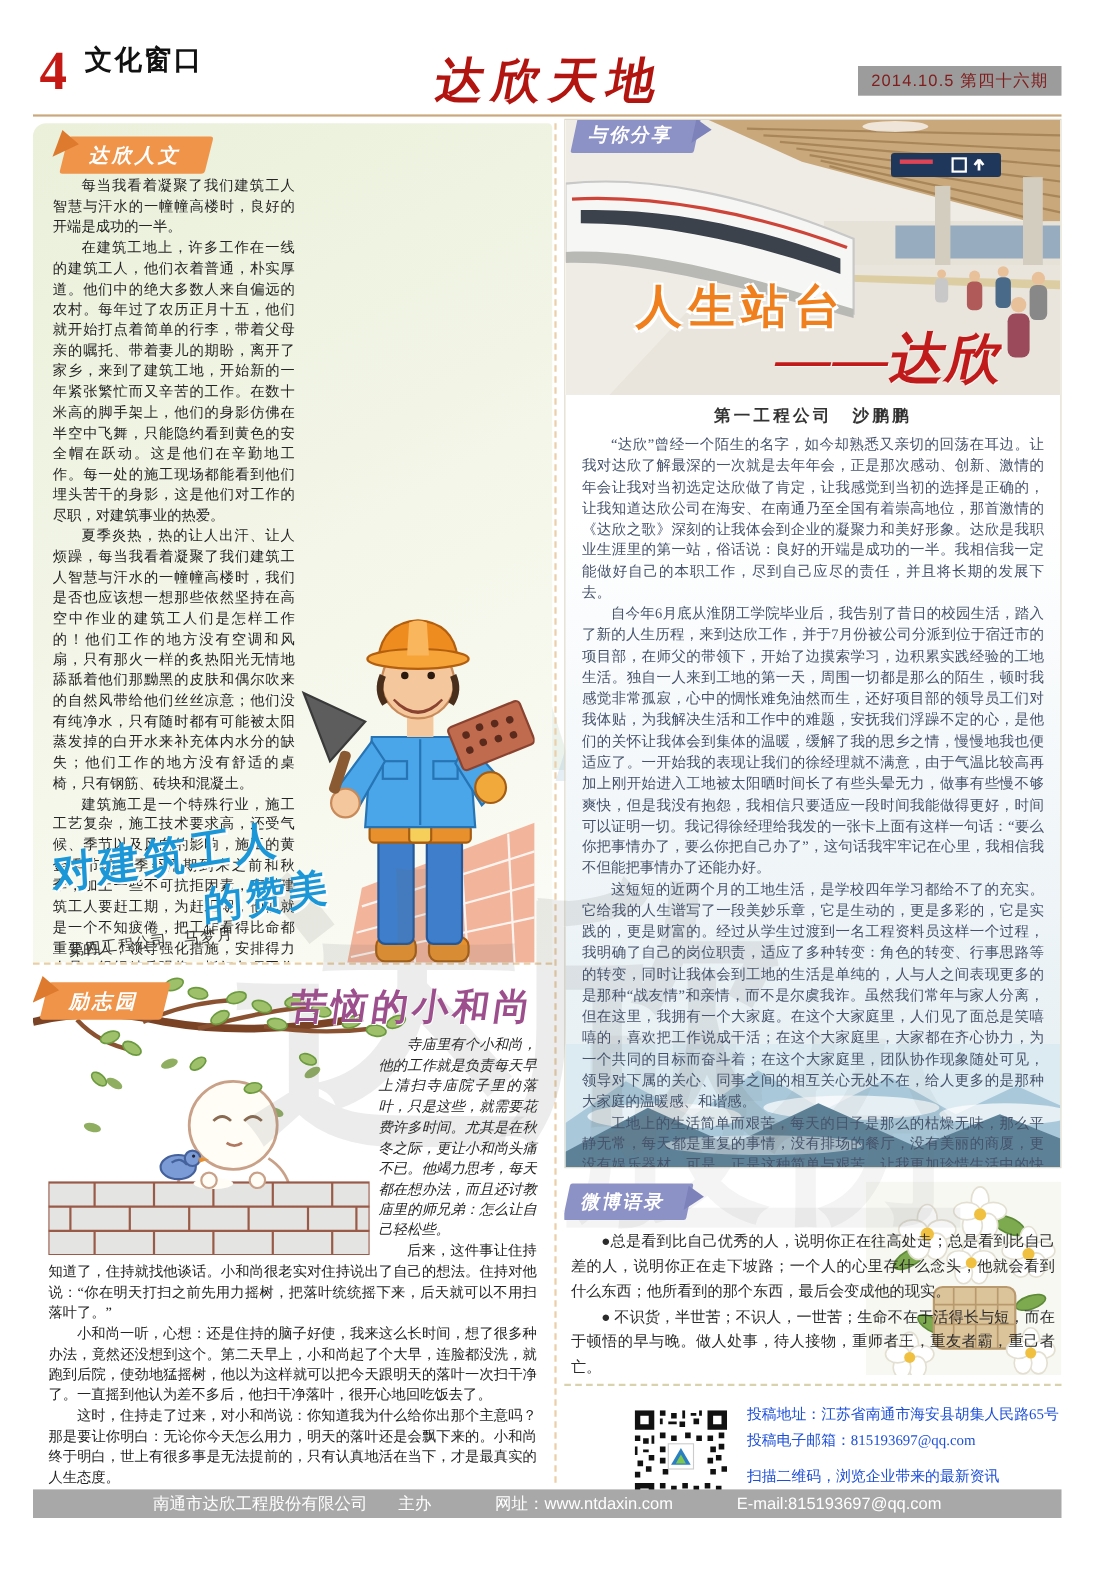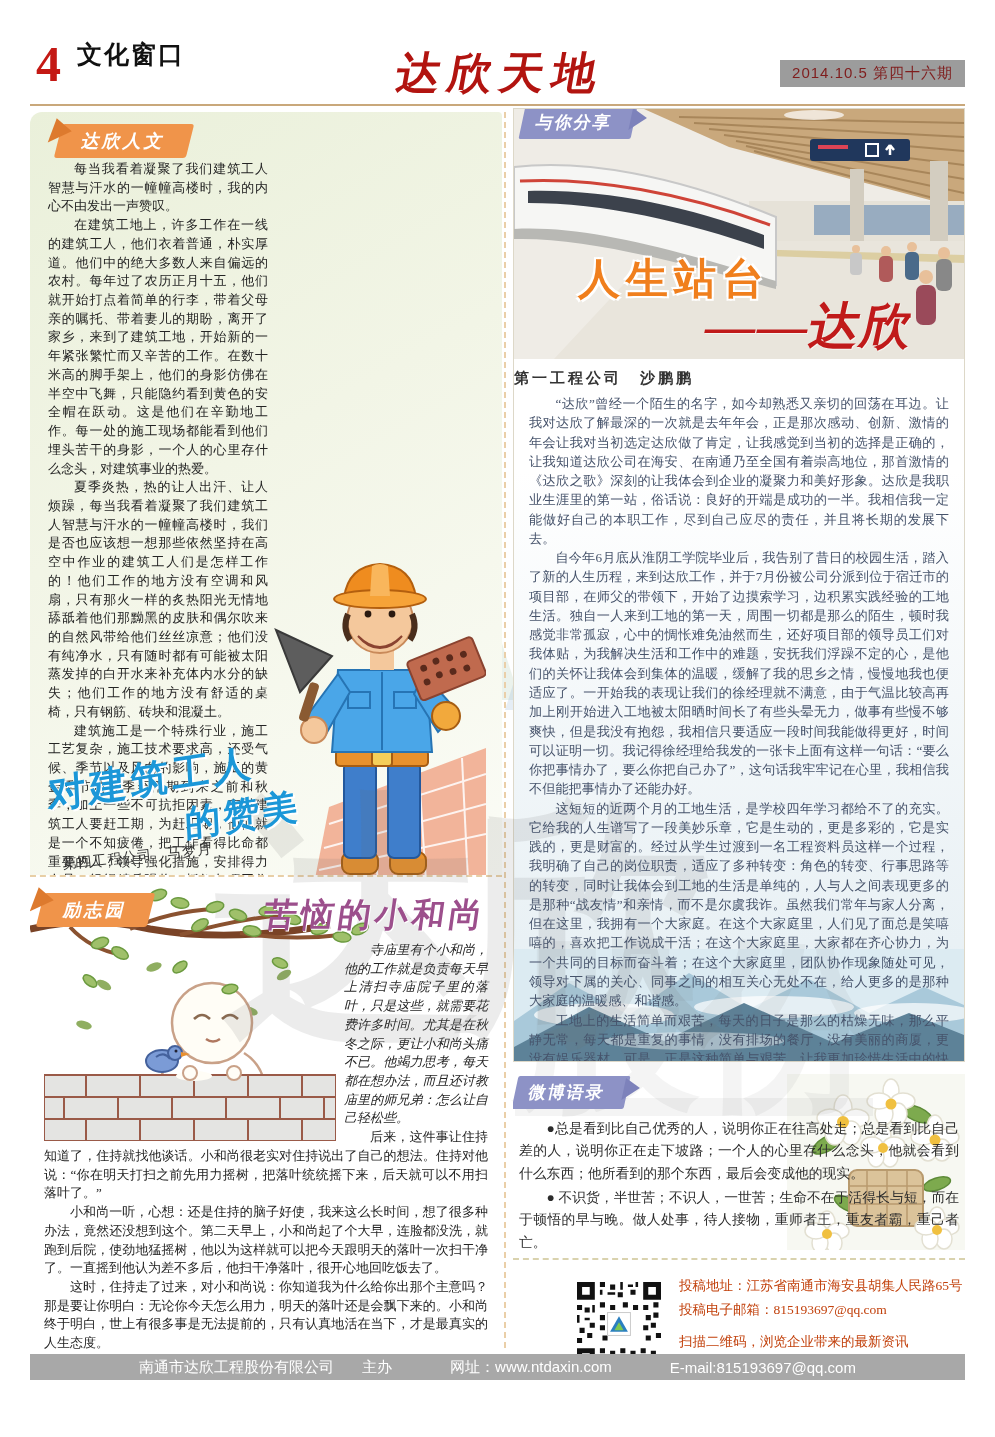--- a/index.html
+++ b/index.html
@@ -61,32 +61,32 @@
   .panel1{position:relative;height:952px;border:1px solid #ddd8c8;overflow:hidden;
     background:linear-gradient(#ffffff 38%,#eef4f7 75%,#e4eef3 100%);}
   .photo{position:relative;height:250px;overflow:hidden;background:#fff;}
   .photo svg{display:block;}
   .badge-share{top:-3px;left:8px;}
   .ptitle{position:absolute;left:64px;top:142px;z-index:5;}
   .ptitle .main{font-size:42px;font-weight:900;color:#f07f1d;letter-spacing:6px;
     text-shadow:2px 2px 0 #fff,-2px -2px 0 #fff,2px -2px 0 #fff,-2px 2px 0 #fff;}
   .ptitle .brand{font-size:50px;font-weight:900;color:#c01a1a;margin:-14px 0 0 128px;transform:skewX(-12deg);
     letter-spacing:2px;text-shadow:1px 1px 0 rgba(255,255,255,.6);}
-  .pby{position:relative;z-index:3;text-align:left;margin:10px 0 6px 0;font-size:15px;font-weight:bold;color:#333;letter-spacing:3px;}
+  .pby{position:relative;z-index:3;text-align:center;margin:10px 0 6px 0;font-size:15px;font-weight:bold;color:#333;letter-spacing:3px;}
   .panel1 .art{position:relative;z-index:3;padding:0 15px;font-size:13.2px;line-height:1.46;text-align:justify;color:#46536b;}
   .panel1 .art p{margin:0;text-indent:2em;}
   .mountains{position:absolute;left:0;right:0;bottom:0;height:112px;z-index:1;}
   .panel2{position:relative;height:176px;margin-top:12px;overflow:hidden;}
   .badge-weibo{top:2px;left:2px;}
   .flowers{position:absolute;right:0;top:0;width:178px;height:176px;z-index:1;}
   .quotes{position:relative;z-index:3;padding:44px 6px 0 6px;font-size:13.8px;line-height:1.62;text-align:justify;color:#2c2c2c;}
   .quotes p{margin:0 0 2px 0;text-indent:2em;}
   .contact{border-top:2px dashed #d9d2ae;margin-top:8px;padding:14px 0 0 64px;display:flex;gap:18px;}
   .qr{width:84px;height:84px;margin-top:8px;flex:0 0 auto;}
-  .clines{font-size:13.5px;line-height:1.8;color:#c2410c;}
+  .clines{font-size:13.5px;line-height:1.8;color:#1d4ed8;}
   .clines .cap{margin-top:7px;}
   .clines .url{font-family:"Liberation Mono","DejaVu Sans Mono",monospace;font-size:12.5px;letter-spacing:1px;}
   
   .footer{position:absolute;left:30px;right:30px;top:1354px;height:26px;background:#a8a8a8;color:#fff;
     font-family:"Liberation Sans",sans-serif;font-size:15px;display:flex;align-items:center;justify-content:center;gap:58px;}
   .footer .grp{display:flex;gap:28px;}
 </style>
 </head>
 <body>
 
@@ -163,22 +163,22 @@
           <circle cx="94" cy="62" r="3.4" fill="#2a1a10"></circle>
             <circle cx="118" cy="62" r="3.4" fill="#2a1a10"></circle>
           <path d="M87 54 q7 -5 14 -2 M111 52 q7 -3 14 2" stroke="#4a2e1c" stroke-width="3" fill="none"></path>
           <path d="M74 62 q-6 14 2 26 M138 62 q6 14 -2 26" stroke="#4a2e1c" stroke-width="6" fill="none"></path>
 
           <path d="M70 46 Q74 14 106 12 Q138 14 142 46 Z" fill="#ef8c1f" stroke="#b35f0e" stroke-width="2"></path>
           <ellipse cx="106" cy="47" rx="46" ry="9" fill="#f6a338" stroke="#b35f0e" stroke-width="2"></ellipse>
           <path d="M98 14 q8 -4 16 0 l2 30 h-20 Z" fill="#f9b65c"></path>
         </svg>
       </div>
-      <p>每当我看着凝聚了我们建筑工人智慧与汗水的一幢幢高楼时，我的内心不由发出一声赞叹。</p>
-      <p>在建筑工地上，许多工作在一线的建筑工人，他们衣着普通，朴实厚道。他们中的绝大多数人来自偏远的农村。每年过了农历正月十五，他们就开始打点着简单的行李，带着父母亲的嘱托、带着妻儿的期盼，离开了家乡，来到了建筑工地，开始新的一年紧张繁忙而又辛苦的工作。在数十米高的脚手架上，他们的身影仿佛在半空中飞舞，只能隐约看到黄色的安全帽在跃动。这是他们在辛勤地工作。每一处的施工现场都能看到他们埋头苦干的身影，一个人的心里存什么念头，对建筑事业的热爱。</p>
+      <p>每当我看着凝聚了我们建筑工人智慧与汗水的一幢幢高楼时，良好的开端是成功的一半。</p>
+      <p>在建筑工地上，许多工作在一线的建筑工人，他们衣着普通，朴实厚道。他们中的绝大多数人来自偏远的农村。每年过了农历正月十五，他们就开始打点着简单的行李，带着父母亲的嘱托、带着妻儿的期盼，离开了家乡，来到了建筑工地，开始新的一年紧张繁忙而又辛苦的工作。在数十米高的脚手架上，他们的身影仿佛在半空中飞舞，只能隐约看到黄色的安全帽在跃动。这是他们在辛勤地工作。每一处的施工现场都能看到他们埋头苦干的身影，这是他们对工作的尽职，对建筑事业的热爱。</p>
       <p>夏季炎热，热的让人出汗、让人烦躁，每当我看着凝聚了我们建筑工人智慧与汗水的一幢幢高楼时，我们是否也应该想一想那些依然坚持在高空中作业的建筑工人们是怎样工作的！他们工作的地方没有空调和风扇，只有那火一样的炙热阳光无情地舔舐着他们那黝黑的皮肤和偶尔吹来的自然风带给他们丝丝凉意；他们没有纯净水，只有随时都有可能被太阳蒸发掉的白开水来补充体内水分的缺失；他们工作的地方没有舒适的桌椅，只有钢筋、砖块和混凝土。</p>
       <p>建筑施工是一个特殊行业，施工工艺复杂，施工技术要求高，还受气候、季节以及风向的影响，施工的黄金季节是春季至汛期到来之前和秋季，加上一些不可抗拒因素，有时建筑工人要赶工期，为赶工期，他们就是一个不知疲倦，把工作看得比命都重要的人；领导强化措施，安排得力人员，组织精兵强将，抓好各项工作的落实，确保项目按期开工，工人们按照领导的要求和竣工的时间节点，倒排工期，每天天一亮就得上班，晚上有时还得加班。他们都有任劳任怨、爱岗敬业的奉献精神，将工地视为临时港湾，把家乡视为精神的寄托。</p>
 
     </div>
     <div class="ltitle">
       <div class="t1">对建筑工人</div>
       <div class="t2">的赞美</div>
       <div class="by">第四工程公司　马梦月</div>
     </div>
   </div>

